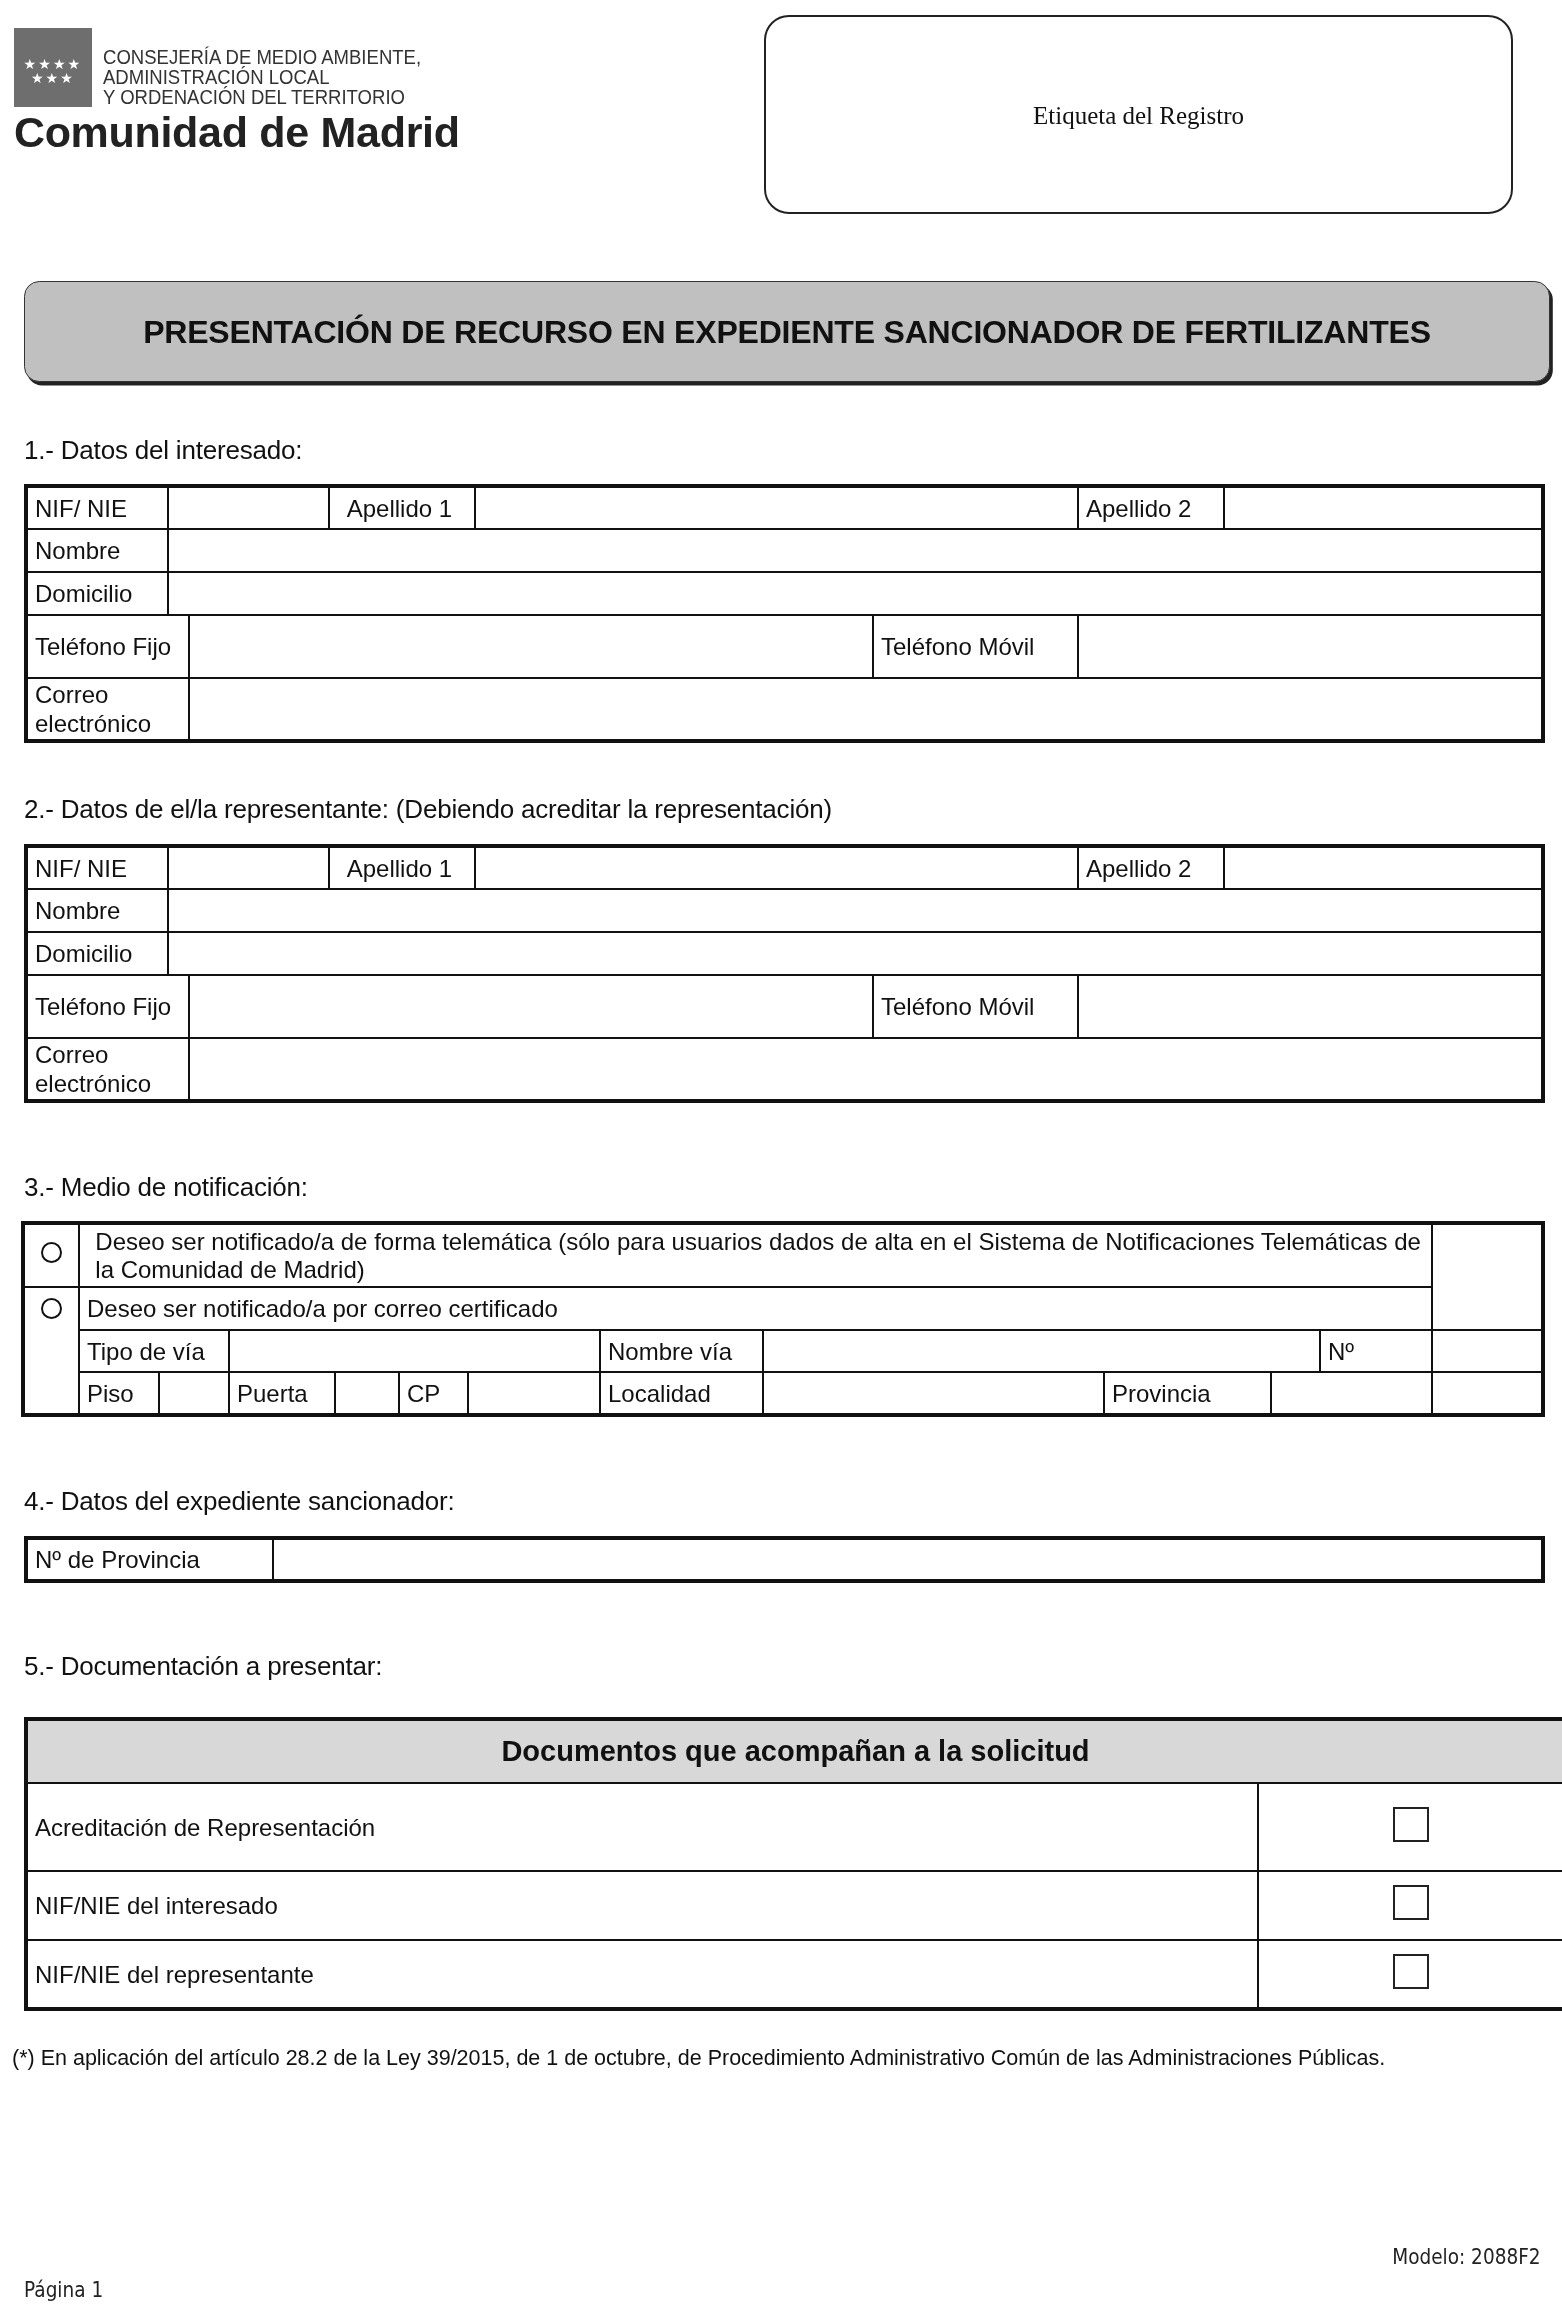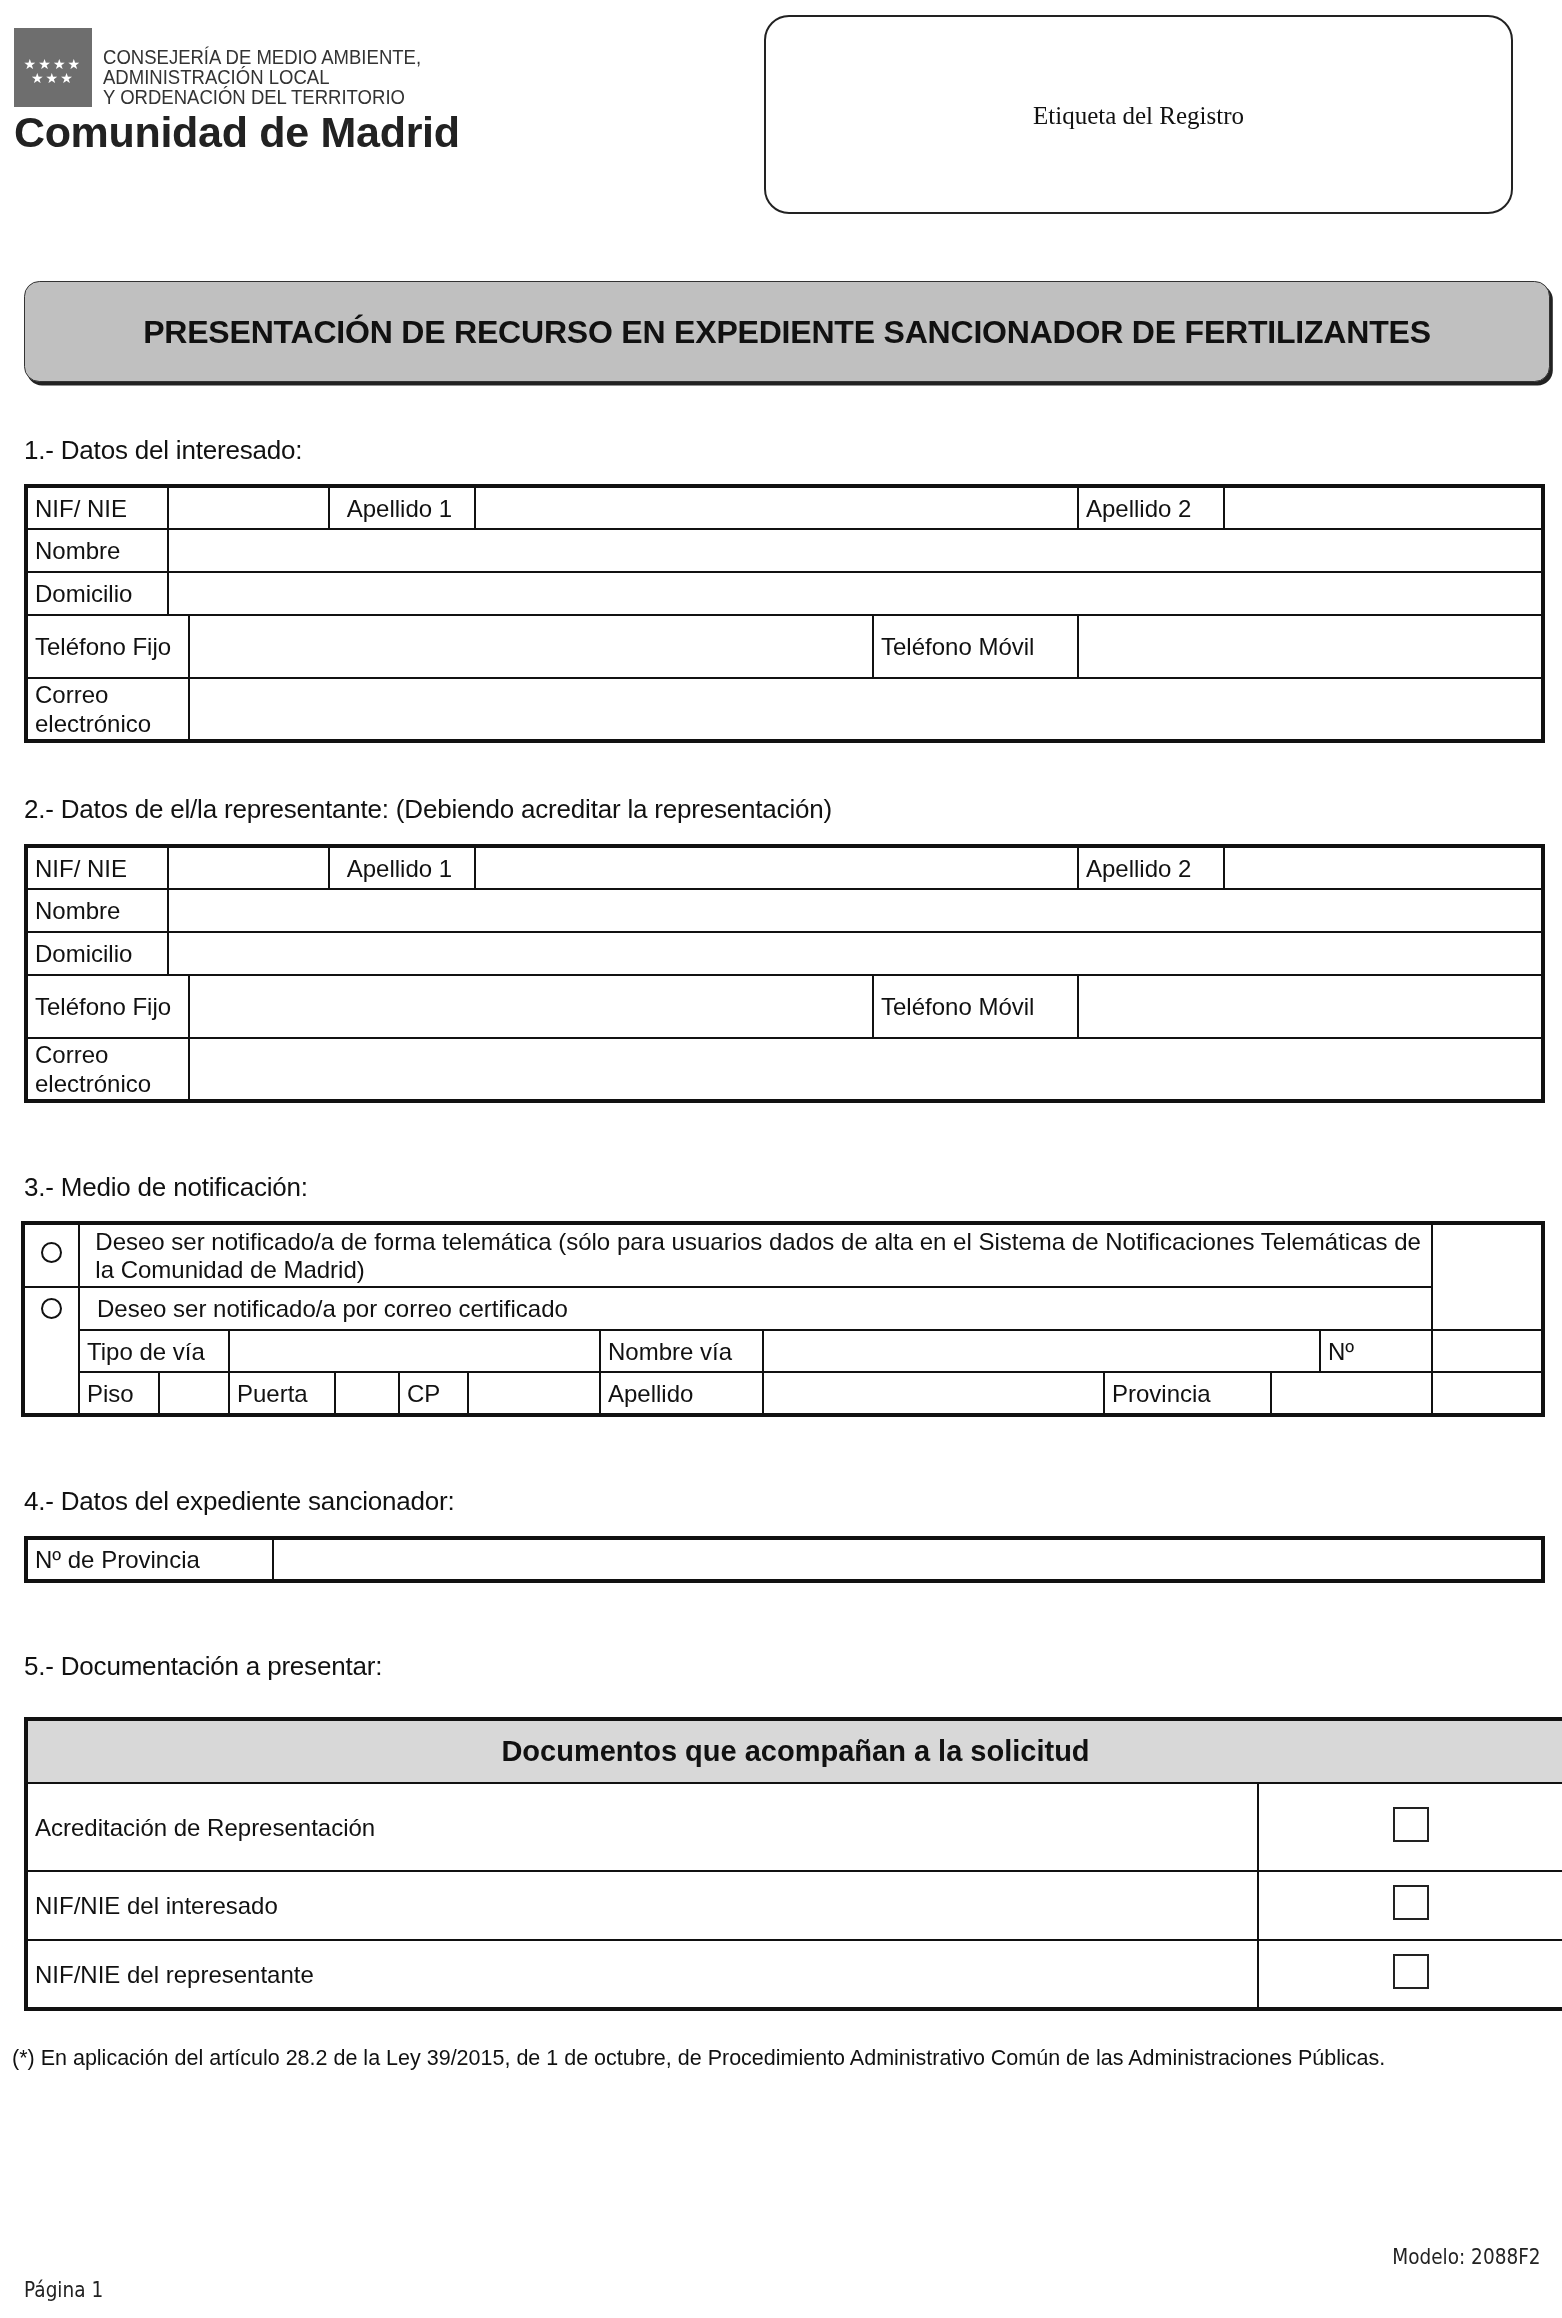--- a/index.html
+++ b/index.html
@@ -201,21 +201,21 @@
       <tr style="height:64px">
     <td style="text-align:center; vertical-align:top; padding-top:15.3px">
       <span class="radio"></span>
     </td>
     <td colspan="11" style="padding-left:15.3px; line-height:28px">Deseo ser notificado/a de forma telemática (sólo para usuarios dados de alta en el Sistema de Notificaciones Telemáticas de la Comunidad de Madrid)</td>
   </tr>
   <tr style="height:43px">
     <td rowspan="3" style="text-align:center; vertical-align:top; padding-top:8.3px">
       <span class="radio"></span>
     </td>
-    <td colspan="11" style="padding-left:17px">Deseo ser notificado/a por correo certificado</td>
+    <td colspan="11" style="padding-left:7px">Deseo ser notificado/a por correo certificado</td>
   </tr>
   <tr style="height:42px">
     <td colspan="2">Tipo de vía</td>
     <td colspan="4" class="inp">
           <input class="fld" value="" style="">
         </td>
     <td colspan="1">Nombre vía</td>
     <td colspan="3" class="inp">
           <input class="fld" value="" style="">
         </td>
@@ -230,21 +230,21 @@
           <input class="fld" value="" style="">
         </td>
     <td>Puerta</td>
     <td class="inp">
           <input class="fld" value="" style="">
         </td>
     <td>CP</td>
     <td class="inp">
           <input class="fld" value="" style="">
         </td>
-    <td>Apellido</td>
+    <td>Localidad</td>
     <td class="inp">
           <input class="fld" value="" style="">
         </td>
     <td>Provincia</td>
     <td colspan="2" class="inp">
           <input class="fld" value="" style="">
         </td>
   </tr>
 </tbody>
   </table>

